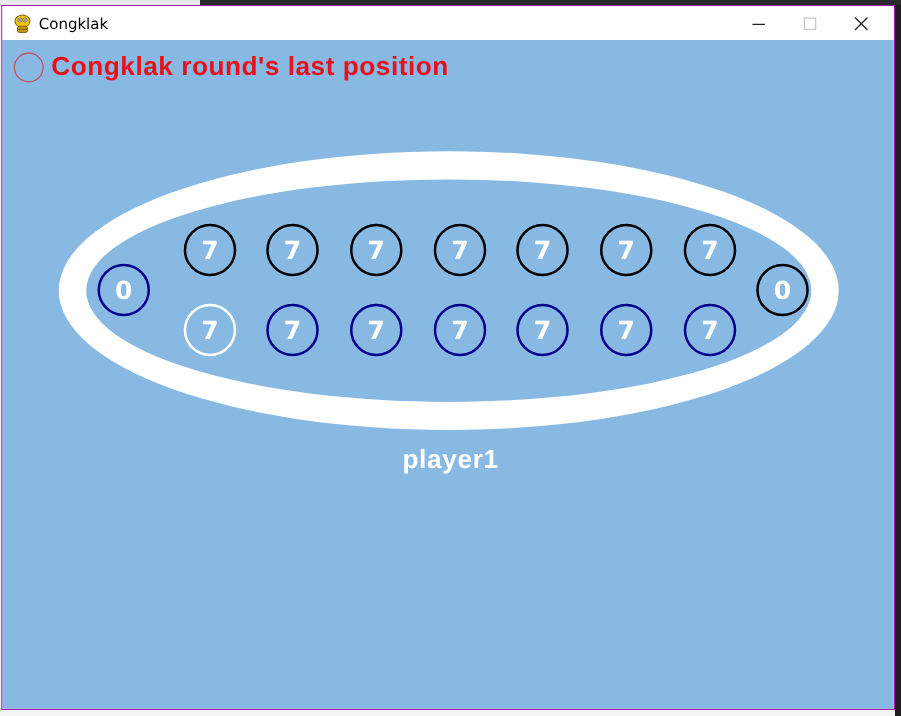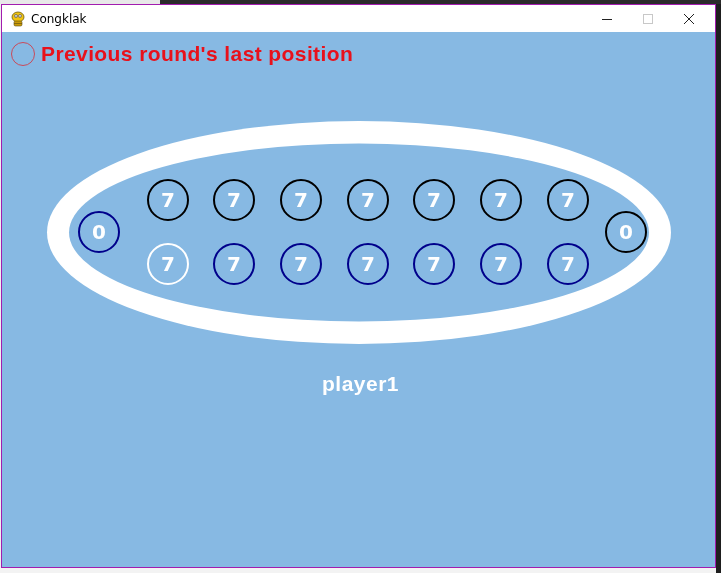--- a/index.html
+++ b/index.html
@@ -42,21 +42,21 @@
     letter-spacing: 0.4px; font-family: "Liberation Sans", sans-serif;
   }
   .hole {
     position: absolute; width: 42px; height: 42px; border-radius: 50%;
     box-sizing: border-box; border-width: 2.5px; border-style: solid;
     display: flex; align-items: center; justify-content: center;
     color: #ffffff; font-size: 20px; font-weight: bold;
     font-family: "DejaVu Sans", sans-serif;
   }
   .player-label {
-    position: absolute; left: 0; width: 713px; top: 340px; text-align: center;
+    position: absolute; left: 0; width: 713px; top: 324px; text-align: center;
     color: #ffffff; font-weight: bold; font-size: 21px; letter-spacing: 0.5px;
     padding-left: 4px; box-sizing: border-box;
   }
 </style>
 </head>
 <body>
 
 <div class="top-strip">
     <div class="light"></div>
   </div>
@@ -96,21 +96,21 @@
   </div>
 
   <div class="content">
     <svg class="board" width="713" height="535" viewBox="0 0 713 535">
       <ellipse cx="357" cy="200.5" rx="312" ry="111.5" fill="#ffffff"></ellipse>
       <ellipse cx="357" cy="200.5" rx="290" ry="89" fill="#87b9e3"></ellipse>
     </svg>
 
     <div class="legend">
       <div class="legend-circle"></div>
-      <span class="legend-text">Previous round's last position</span>
+      <span class="legend-text">Congklak round's last position</span>
     </div>
 
     <div class="hole" style="left:76px; top:179px; border-color:#00008b;">
       <span>0</span>
     </div>
     <div class="hole" style="left:603px; top:179px; border-color:#000000;">
       <span>0</span>
     </div>
 
     <div class="hole" style="left:145px; top:147px; border-color:#000;">

